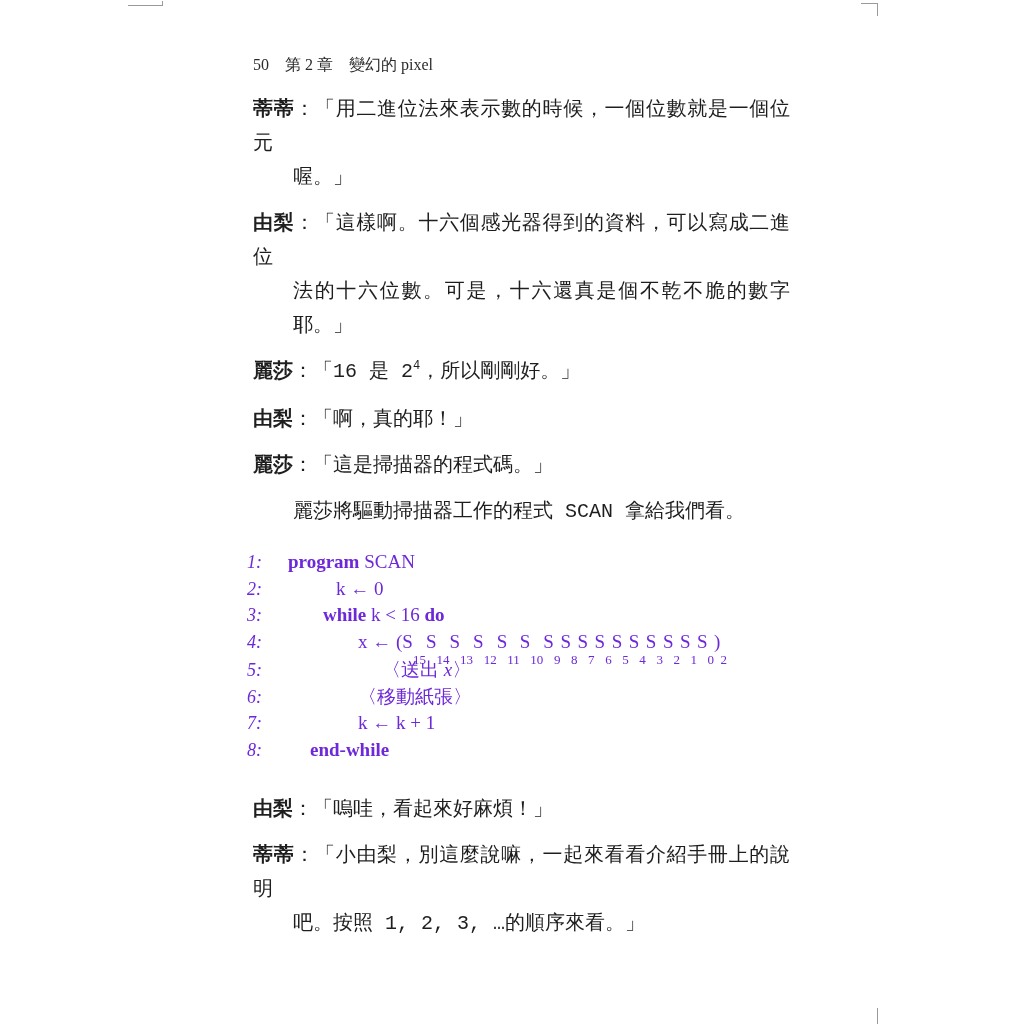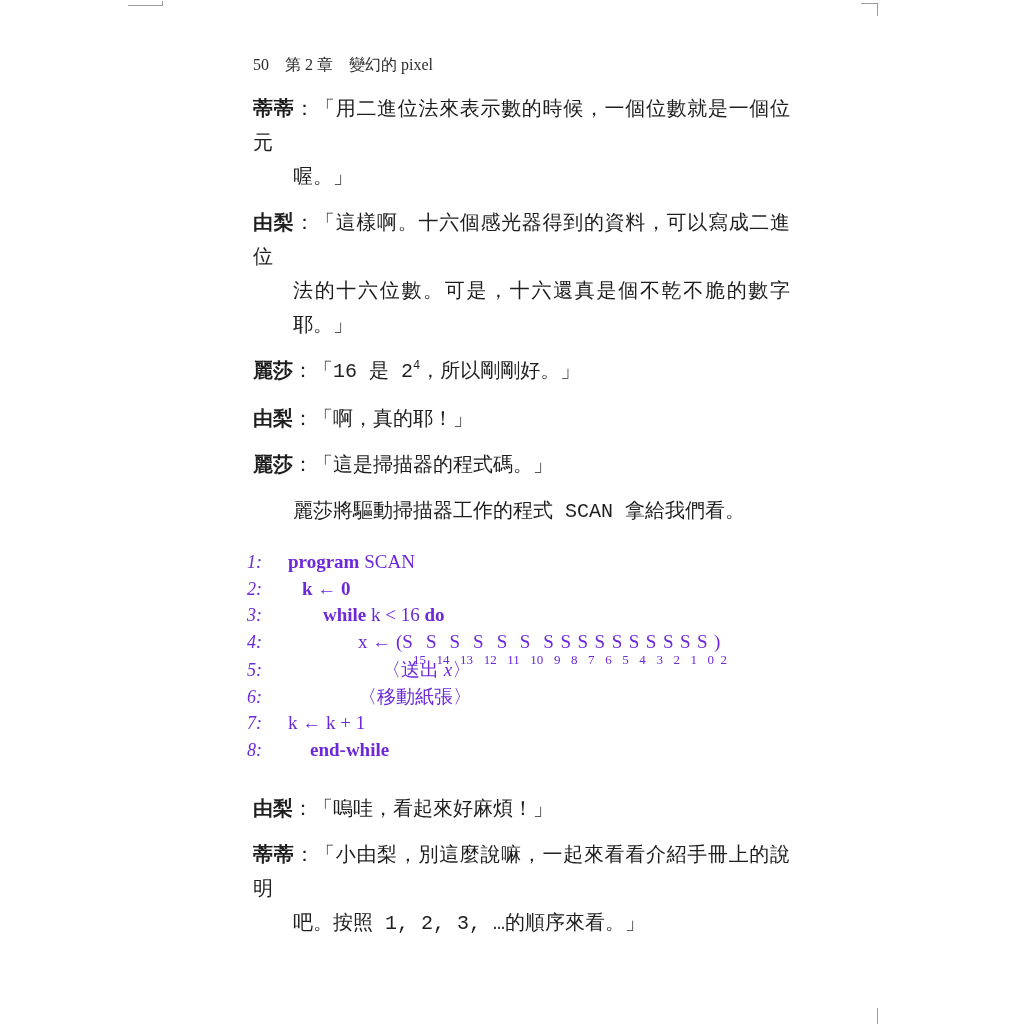--- a/index.html
+++ b/index.html
@@ -65,26 +65,26 @@
       <div class="p">
         <div class="tline"><span class="seg speaker">麗莎</span><span class="seg plain">：「這是掃描器的程式碼。」</span></div>
       </div>
       <div class="p narr">
         <div class="tline ind"><span class="seg plain">麗莎將驅動掃描器工作的程式 SCAN 拿給我們看。</span></div>
       </div>
     </div>
 
   <div class="codeblock">
       <div class="codeline"><span class="lineno">1:</span><span class="ci" style="margin-left: 0px;"><span class="seg kw">program</span><span class="seg plain"> SCAN</span></span></div>
-      <div class="codeline"><span class="lineno">2:</span><span class="ci" style="margin-left: 14px; font-weight: bold;"><span class="seg plain">k ← 0</span></span></div>
+      <div class="codeline"><span class="lineno">2:</span><span class="ci" style="margin-left: 48px;"><span class="seg plain">k ← 0</span></span></div>
       <div class="codeline"><span class="lineno">3:</span><span class="ci" style="margin-left: 35px;"><span class="seg kw">while</span><span class="seg plain"> k &lt; 16 </span><span class="seg kw">do</span></span></div>
       <div class="codeline"><span class="lineno">4:</span><span class="ci" style="margin-left: 70px;"><span class="seg plain">x ← (S</span><span class="seg sub">15</span><span class="seg plain">S</span><span class="seg sub">14</span><span class="seg plain">S</span><span class="seg sub">13</span><span class="seg plain">S</span><span class="seg sub">12</span><span class="seg plain">S</span><span class="seg sub">11</span><span class="seg plain">S</span><span class="seg sub">10</span><span class="seg plain">S</span><span class="seg sub">9</span><span class="seg plain">S</span><span class="seg sub">8</span><span class="seg plain">S</span><span class="seg sub">7</span><span class="seg plain">S</span><span class="seg sub">6</span><span class="seg plain">S</span><span class="seg sub">5</span><span class="seg plain">S</span><span class="seg sub">4</span><span class="seg plain">S</span><span class="seg sub">3</span><span class="seg plain">S</span><span class="seg sub">2</span><span class="seg plain">S</span><span class="seg sub">1</span><span class="seg plain">S</span><span class="seg sub">0</span><span class="seg plain">)</span><span class="seg sub">2</span></span></div>
       <div class="codeline"><span class="lineno">5:</span><span class="ci" style="margin-left: 94px;"><span class="seg plain">〈送出 </span><span class="seg var">x</span><span class="seg plain">〉</span></span></div>
       <div class="codeline"><span class="lineno">6:</span><span class="ci" style="margin-left: 70px;"><span class="seg plain">〈移動紙張〉</span></span></div>
-      <div class="codeline"><span class="lineno">7:</span><span class="ci" style=" text-align: right;"><span class="seg plain">k ← k + 1</span></span></div>
+      <div class="codeline"><span class="lineno">7:</span><span class="ci" style="margin-left: 70px; text-align: right;"><span class="seg plain">k ← k + 1</span></span></div>
       <div class="codeline"><span class="lineno">8:</span><span class="ci" style="margin-left: 22px;"><span class="seg kw">end-while</span></span></div>
     </div>
 
   <div class="paras" style="margin-top:0;">
       <div class="p">
         <div class="tline"><span class="seg speaker">由梨</span><span class="seg plain">：「嗚哇，看起來好麻煩！」</span></div>
       </div>
       <div class="p">
         <div class="tline just"><span class="seg speaker">蒂蒂</span><span class="seg plain">：「小由梨，別這麼說嘛，一起來看看介紹手冊上的說明</span></div>
         <div class="tline ind"><span class="seg plain">吧。按照 1, 2, 3, …的順序來看。」</span></div>

